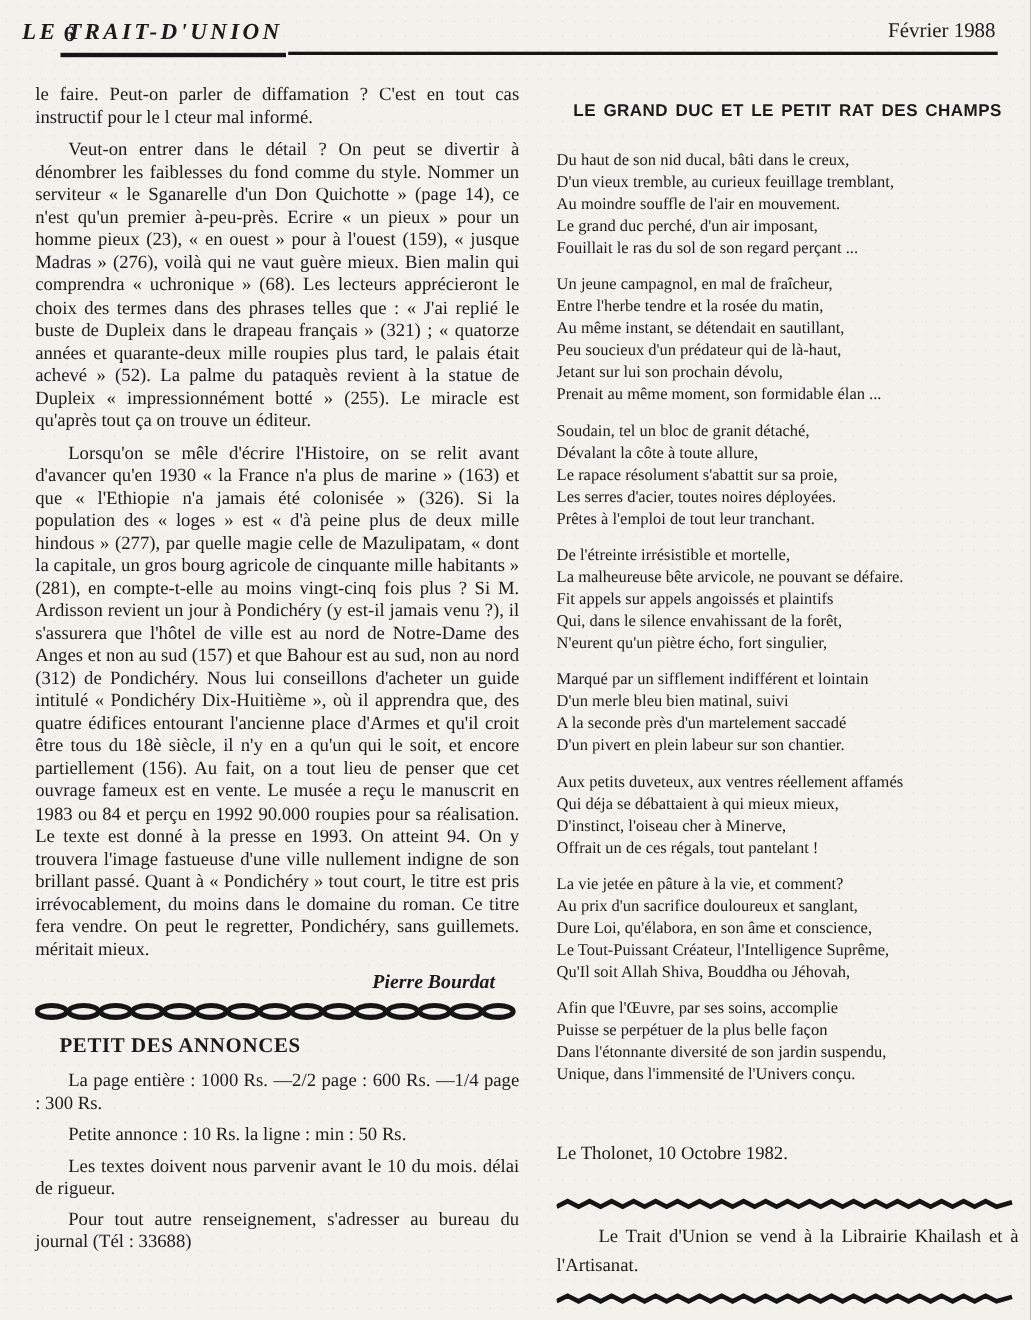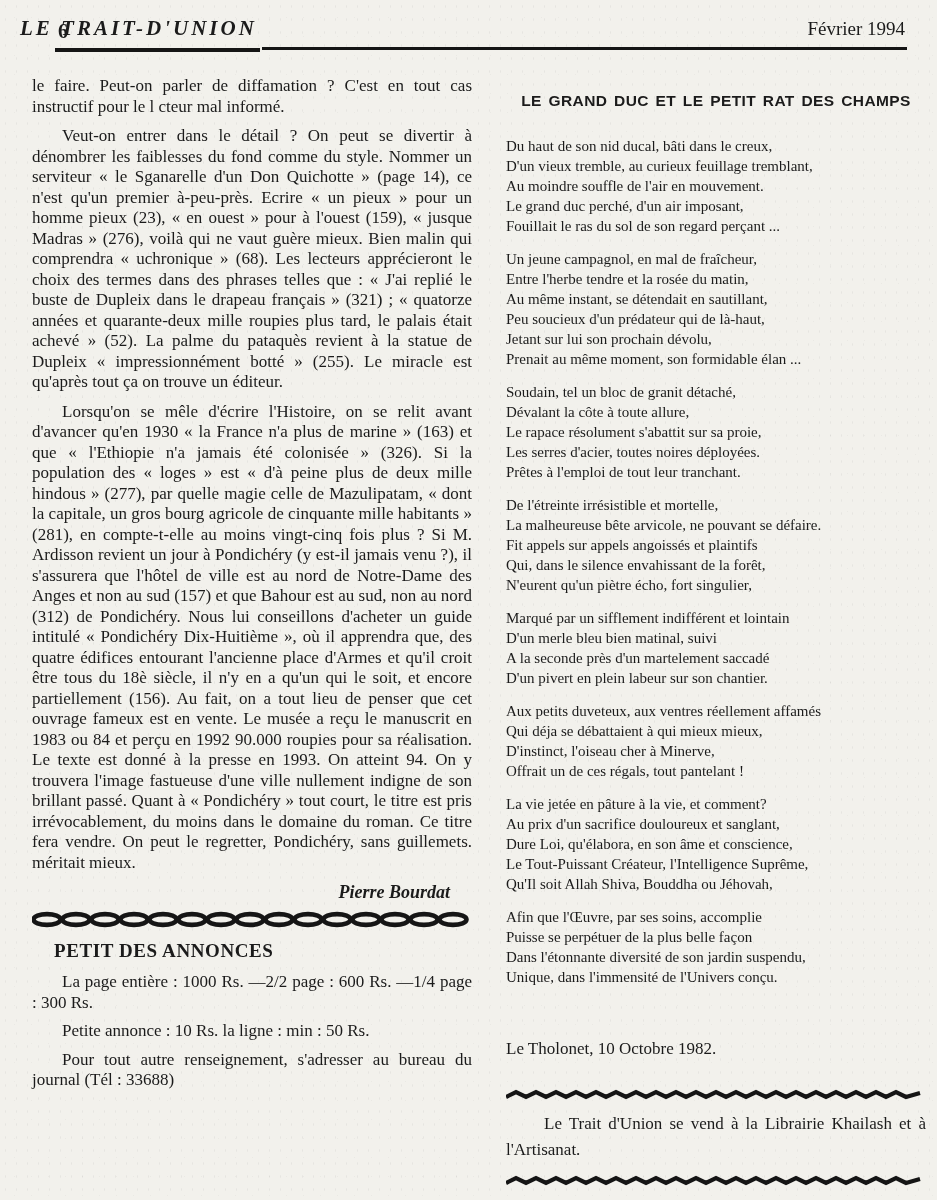--- a/index.html
+++ b/index.html
@@ -73,21 +73,21 @@
   }
 </style>
 </head>
 <body>
 
 <div class="page">
 
   <header class="header">
     <div class="pg-num">6</div>
     <div class="journal-title">LE TRAIT-D'UNION</div>
-    <div class="issue-date">Février 1994</div>
+    <div class="issue-date">Février 1988</div>
     <div class="rule-short"></div>
     <div class="rule-long"></div>
   </header>
 
   <section class="col-left">
     <p class="para first">le faire. Peut-on parler de diffamation ? C'est en tout cas instructif pour le l cteur mal informé.</p>
     <p class="para">Veut-on entrer dans le détail ? On peut se divertir à dénombrer les faiblesses du fond comme du style. Nommer un serviteur « le Sganarelle d'un Don Quichotte » (page 14), ce n'est qu'un premier à-peu-près. Ecrire « un pieux » pour un homme pieux (23), « en ouest » pour à l'ouest (159), « jusque Madras » (276), voilà qui ne vaut guère mieux. Bien malin qui comprendra « uchronique » (68). Les lecteurs apprécieront le choix des termes dans des phrases telles que : « J'ai replié le buste de Dupleix dans le drapeau français » (321) ; « quatorze années et quarante-deux mille roupies plus tard, le palais était achevé » (52). La palme du pataquès revient à la statue de Dupleix « impressionnément botté » (255). Le miracle est qu'après tout ça on trouve un éditeur.</p>
     <p class="para">Lorsqu'on se mêle d'écrire l'Histoire, on se relit avant d'avancer qu'en 1930 « la France n'a plus de marine » (163) et que « l'Ethiopie n'a jamais été colonisée » (326). Si la population des « loges » est « d'à peine plus de deux mille hindous » (277), par quelle magie celle de Mazulipatam, « dont la capitale, un gros bourg agricole de cinquante mille habitants » (281), en compte-t-elle au moins vingt-cinq fois plus ? Si M. Ardisson revient un jour à Pondichéry (y est-il jamais venu ?), il s'assurera que l'hôtel de ville est au nord de Notre-Dame des Anges et non au sud (157) et que Bahour est au sud, non au nord (312) de Pondichéry. Nous lui conseillons d'acheter un guide intitulé « Pondichéry Dix-Huitième », où il apprendra que, des quatre édifices entourant l'ancienne place d'Armes et qu'il croit être tous du 18è siècle, il n'y en a qu'un qui le soit, et encore partiellement (156). Au fait, on a tout lieu de penser que cet ouvrage fameux est en vente. Le musée a reçu le manuscrit en 1983 ou 84 et perçu en 1992 90.000 roupies pour sa réalisation. Le texte est donné à la presse en 1993. On atteint 94. On y trouvera l'image fastueuse d'une ville nullement indigne de son brillant passé. Quant à « Pondichéry » tout court, le titre est pris irrévocablement, du moins dans le domaine du roman. Ce titre fera vendre. On peut le regretter, Pondichéry, sans guillemets. méritait mieux.</p>
     <div class="sig-left">Pierre Bourdat</div>
 
@@ -107,20 +107,21 @@
           <ellipse cx="334" cy="8.5" rx="13.5" ry="5.4"></ellipse>
         <ellipse cx="363" cy="8.5" rx="13.5" ry="5.4"></ellipse>
           <ellipse cx="392" cy="8.5" rx="13.5" ry="5.4"></ellipse>
         <ellipse cx="421" cy="8.5" rx="13.5" ry="5.4"></ellipse>
       </g>
     </svg>
 
     <h2 class="tarif-heading">PETIT DES ANNONCES</h2>
     <p class="para tarif">La page entière : 1000 Rs. —2/2 page : 600 Rs. —1/4 page : 300 Rs.</p>
     <p class="para tarif">Petite annonce : 10 Rs. la ligne : min : 50 Rs.</p>
+    <p class="para tarif">Les textes doivent nous parvenir avant le 10 du mois. délai de rigueur.</p>
     <p class="para tarif">Pour tout autre renseignement, s'adresser au bureau du journal (Tél : 33688)</p>
   </section>
 
   <section class="col-right">
     <h2 class="poem-title">LE GRAND DUC ET LE PETIT RAT DES CHAMPS</h2>
     <div class="stanza">Du haut de son nid ducal, bâti dans le creux,
 D'un vieux tremble, au curieux feuillage tremblant,
 Au moindre souffle de l'air en mouvement.
 Le grand duc perché, d'un air imposant,
 Fouillait le ras du sol de son regard perçant ...</div>

